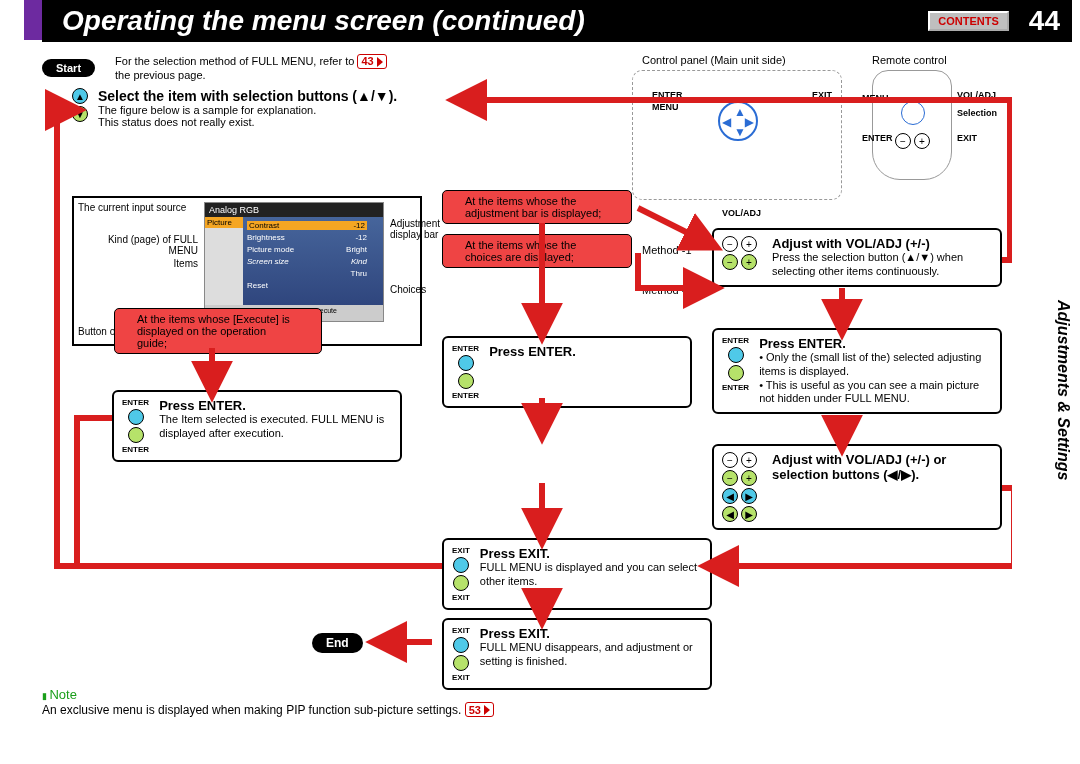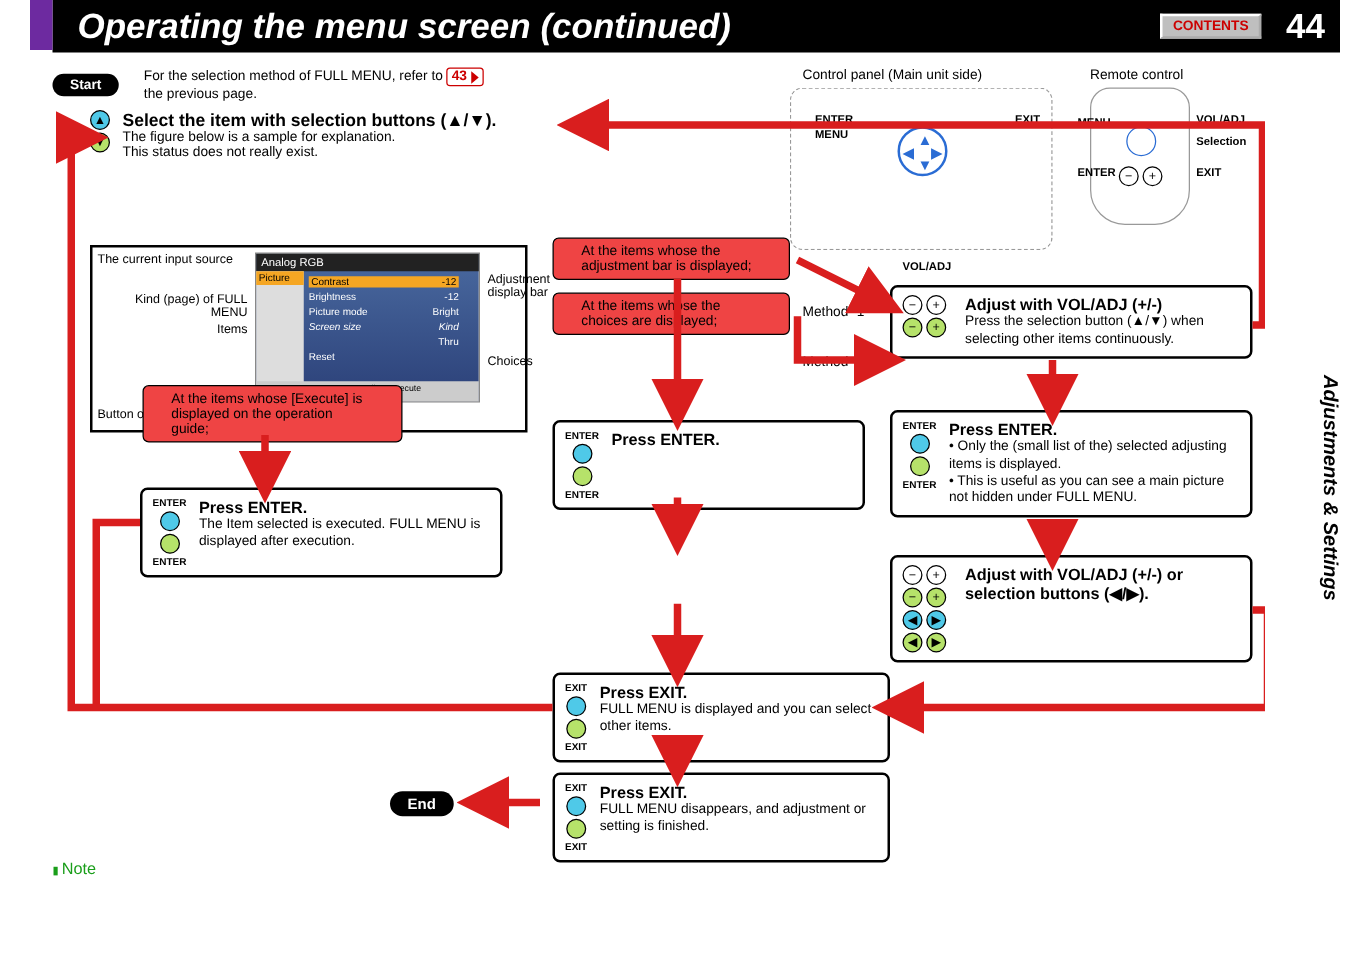--- a/index.html
+++ b/index.html
@@ -297,16 +297,20 @@
 
         <path d="M 960 212 L 968 212 L 968 52 L 420 52" marker-end="url(#ah)"></path>
         <path d="M 400 518 L 15 518 L 15 62 L 28 62" marker-end="url(#ah)"></path>
         <path d="M 70 370 L 35 370 L 35 518"></path>
         <path d="M 960 440 L 972 440 L 972 518 L 672 518" marker-end="url(#ah)"></path>
       </g>
     </svg>
 
     <div style="position:absolute; left:0; top:635px;">
       <div class="note-lbl">Note</div>
+      <div style="font-size:12px;">
+        <span>An exclusive menu is displayed when making PIP function sub-picture settings.</span>
+        <span class="num-tag">53</span>
+      </div>
     </div>
 
   </div>
 </div>
 
 </body></html>

